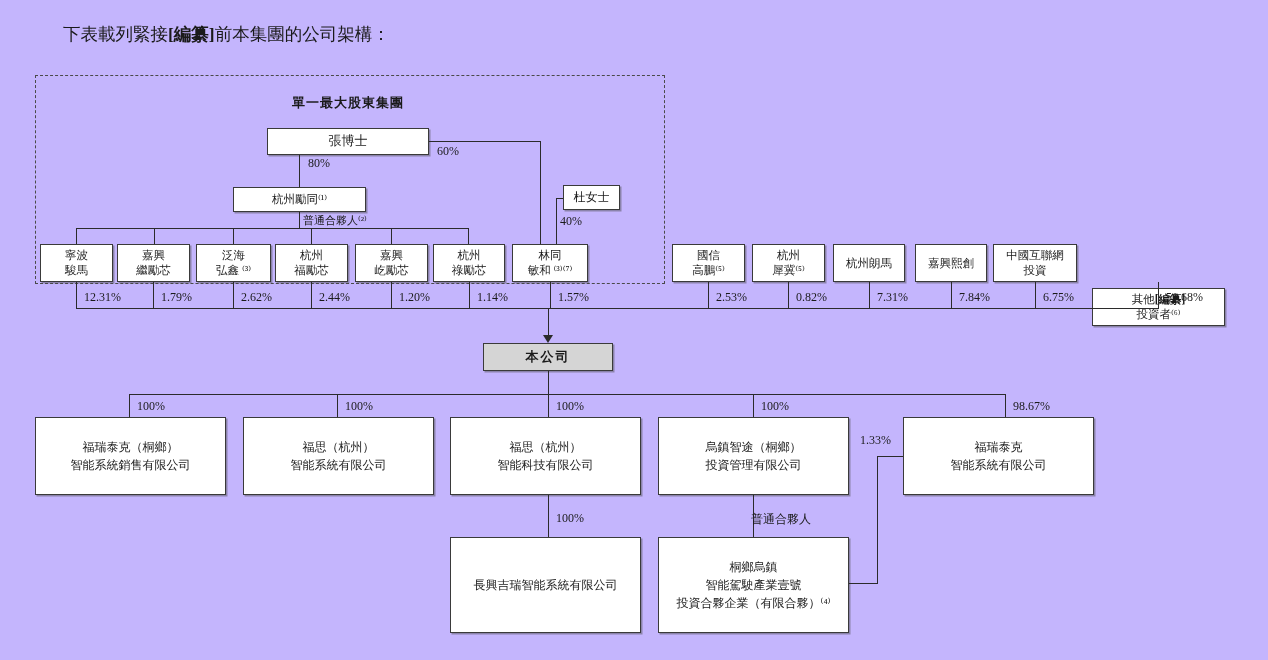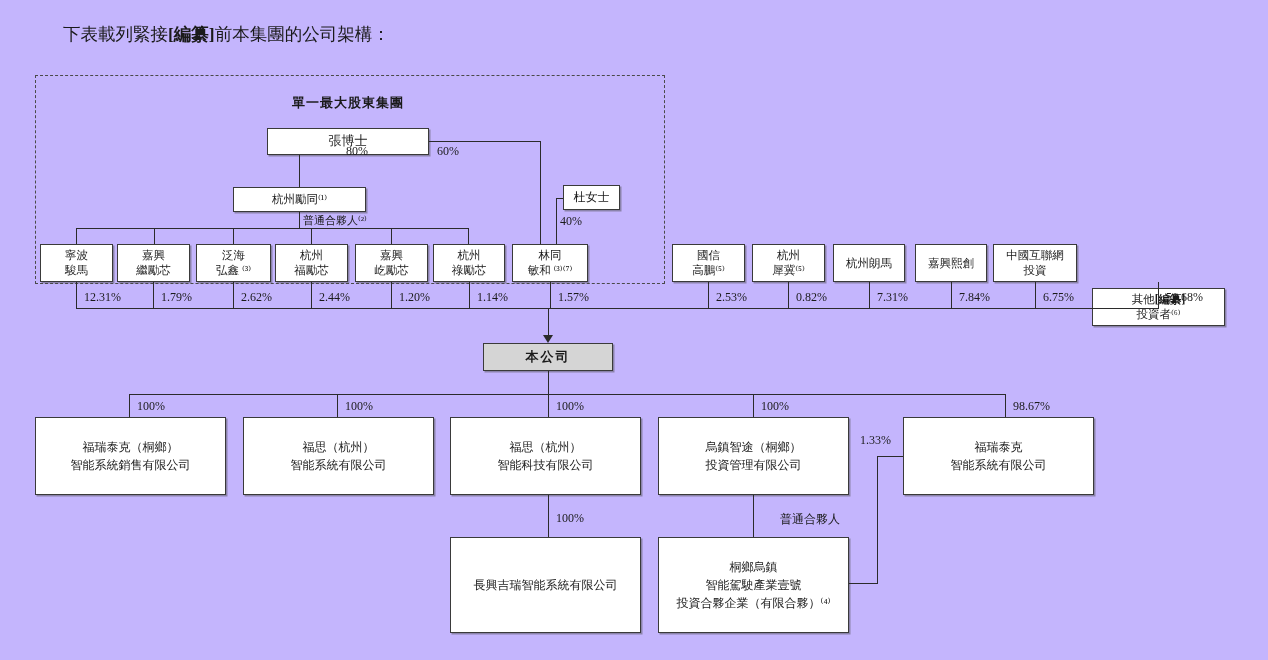--- a/index.html
+++ b/index.html
@@ -43,21 +43,21 @@
   <div id="title"><span>下表載列緊接</span><span class="b">[編纂]</span><span>前本集團的公司架構：</span></div>
 
   <div class="dashed" style="left:35px;top:75px;width:630px;height:209px;"></div>
   <div id="grp-label">單一最大股東集團</div>
 
   <div class="box" style="left:267px;top:128px;width:162px;height:27px;font-size:13px;">
       <span>張博士</span>
     </div>
 
   <div class="vline" style="left:299px;top:155px;height:32px;"></div>
-  <div class="lbl" style="left:308px;top:144px;margin-left:38px;">80%</div>
+  <div class="lbl" style="left:308px;top:156px;">80%</div>
 
   <div class="hline" style="left:429px;top:141px;width:111px;"></div>
   <div class="vline" style="left:540px;top:141px;height:103px;"></div>
   <div class="lbl" style="left:437px;top:144px;">60%</div>
 
   <div class="box" style="left:233px;top:187px;width:133px;height:25px;font-size:11.5px;">
       <span>杭州勵同⁽¹⁾</span>
     </div>
   <div class="lbl small" style="left:303px;top:213px;">普通合夥人⁽²⁾</div>
   <div class="vline" style="left:299px;top:212px;height:16px;"></div>
@@ -195,21 +195,21 @@
       <span>投資管理有限公司</span>
     </div>
   <div class="box sub" style="left:903px;top:417px;width:191px;height:78px;">
       <span>福瑞泰克</span>
       <span>智能系統有限公司</span>
     </div>
 
   <div class="vline" style="left:548px;top:495px;height:42px;"></div>
   <div class="lbl" style="left:556px;top:511px;">100%</div>
   <div class="vline" style="left:753px;top:495px;height:42px;"></div>
-  <div class="lbl" style="left:780px;top:511px;">普通合夥人</div>
+  <div class="lbl" style="left:751px;top:511px;">普通合夥人</div>
 
   <div class="box sub" style="left:450px;top:537px;width:191px;height:96px;">
       <span>長興吉瑞智能系統有限公司</span>
     </div>
   <div class="box sub" style="left:658px;top:537px;width:191px;height:96px;">
       <span>桐鄉烏鎮</span>
       <span>智能駕駛產業壹號</span>
       <span>投資合夥企業（有限合夥）⁽⁴⁾</span>
     </div>
 

